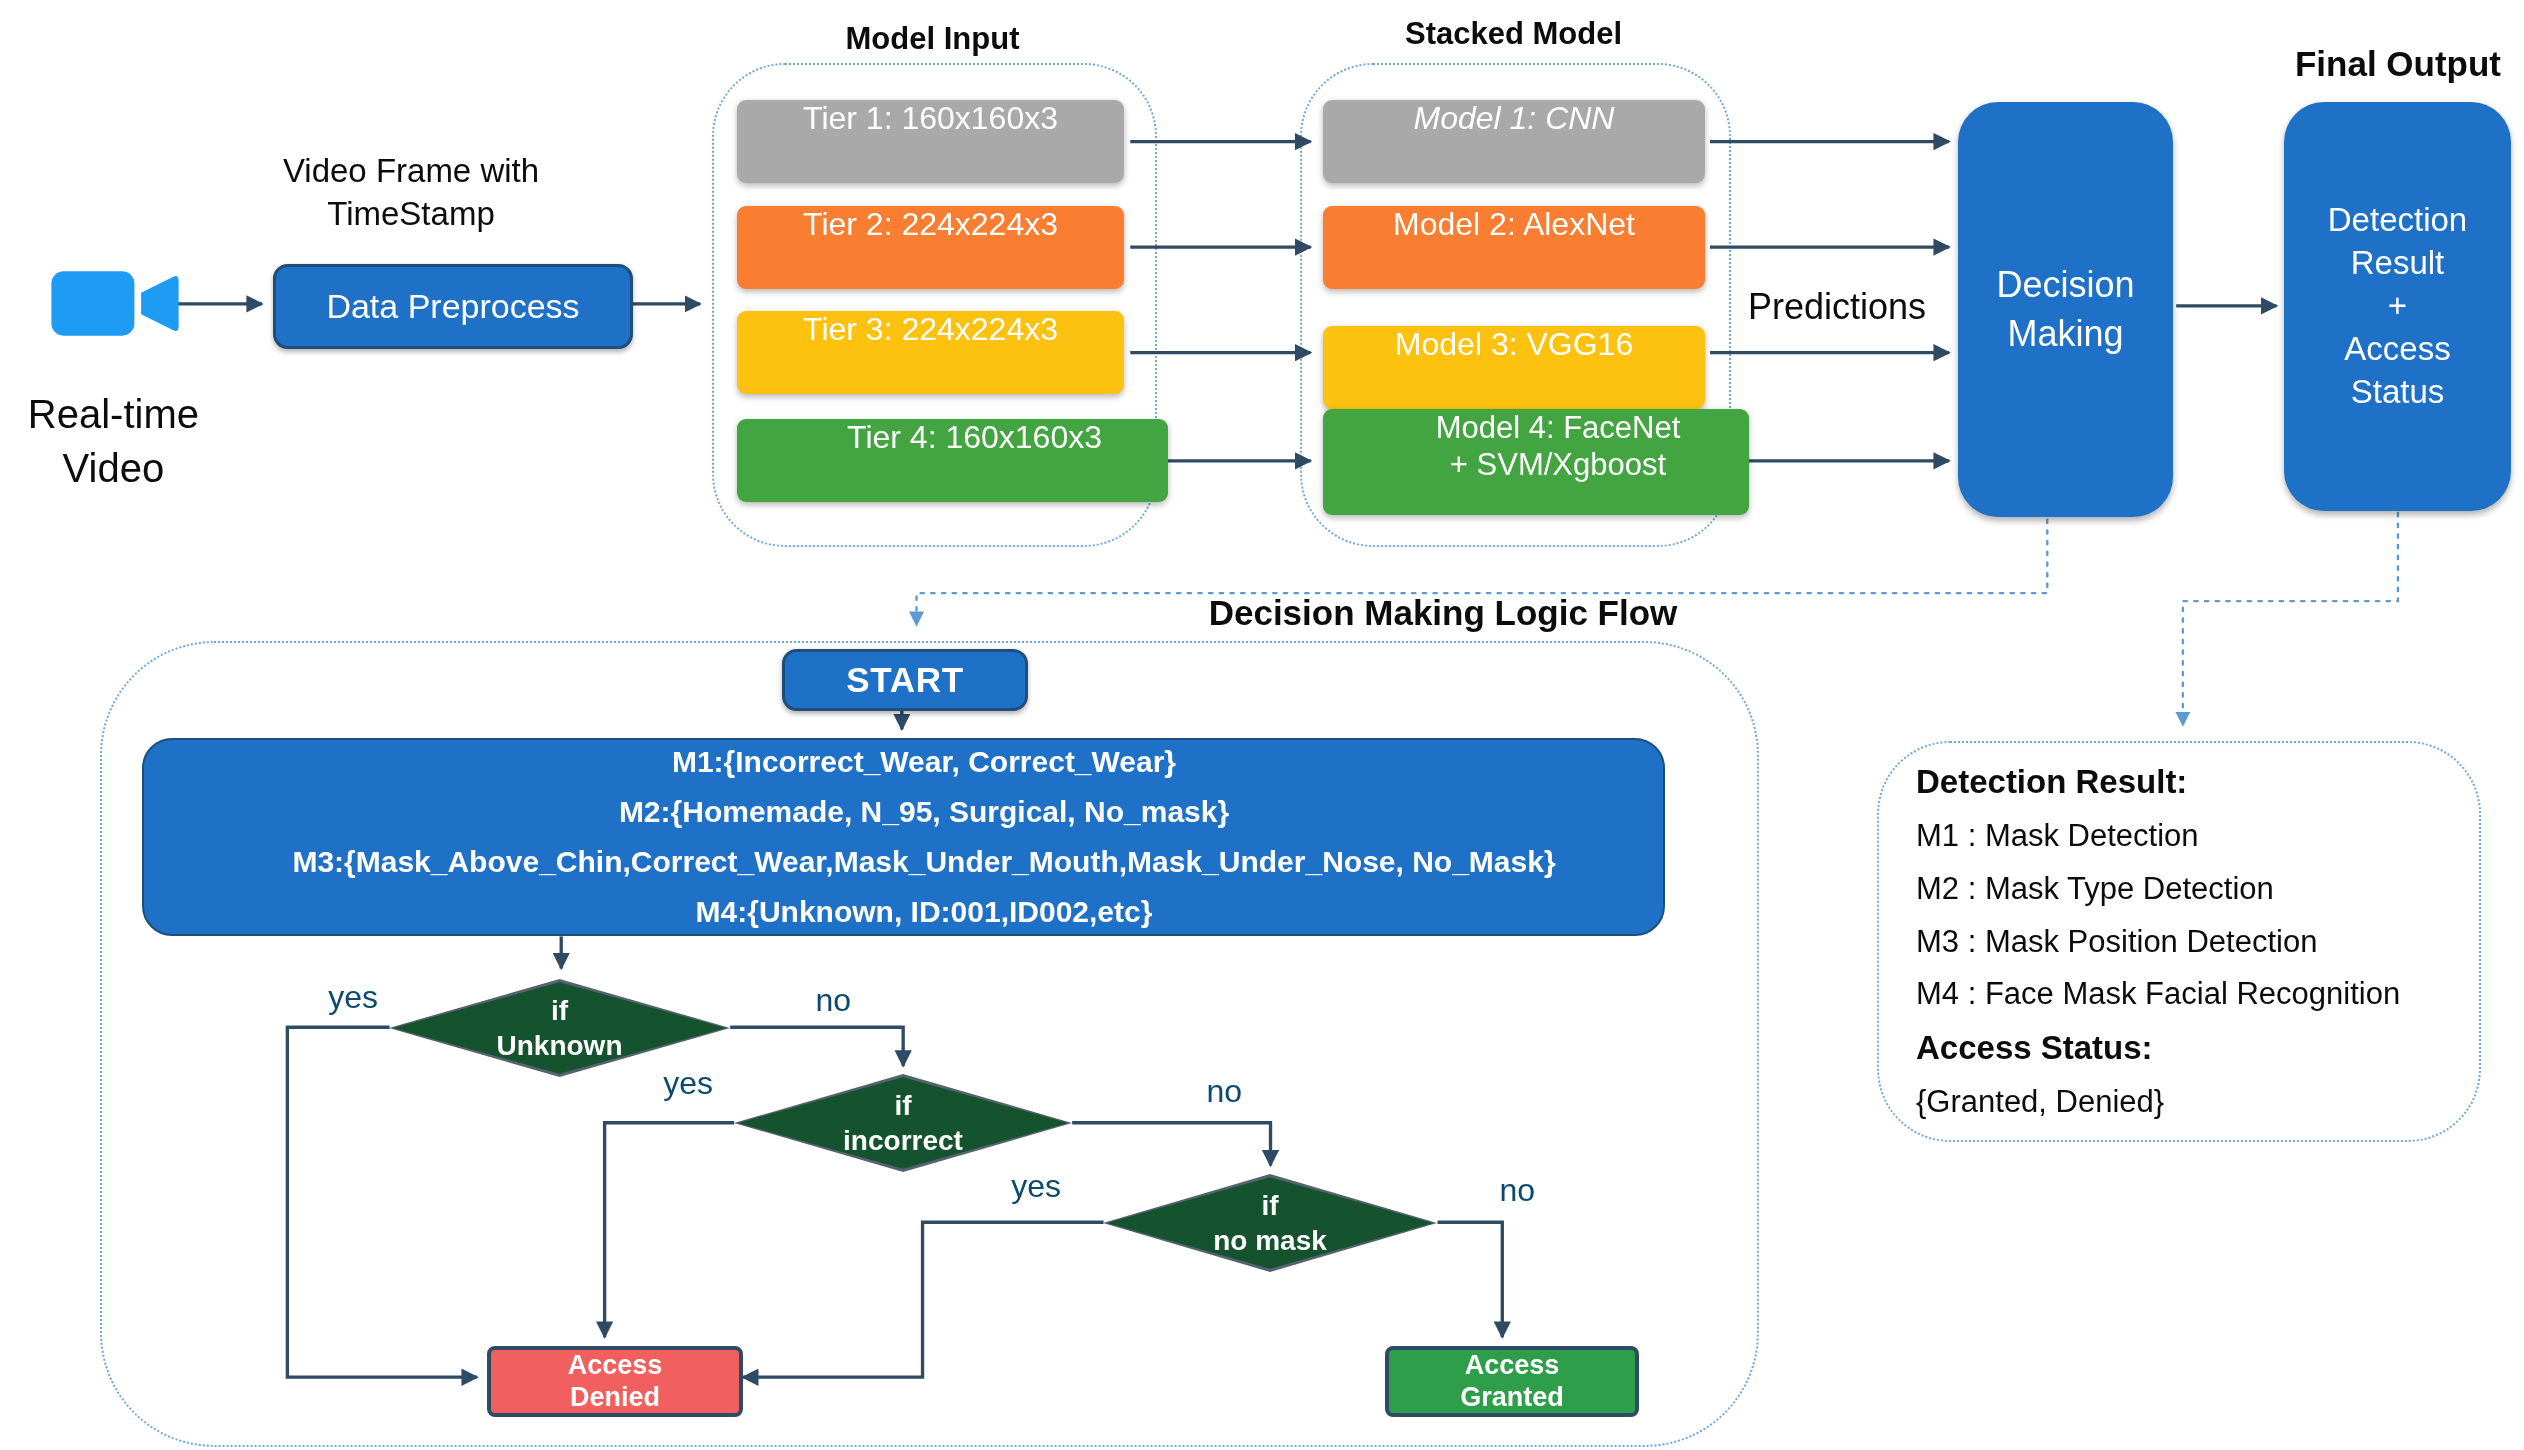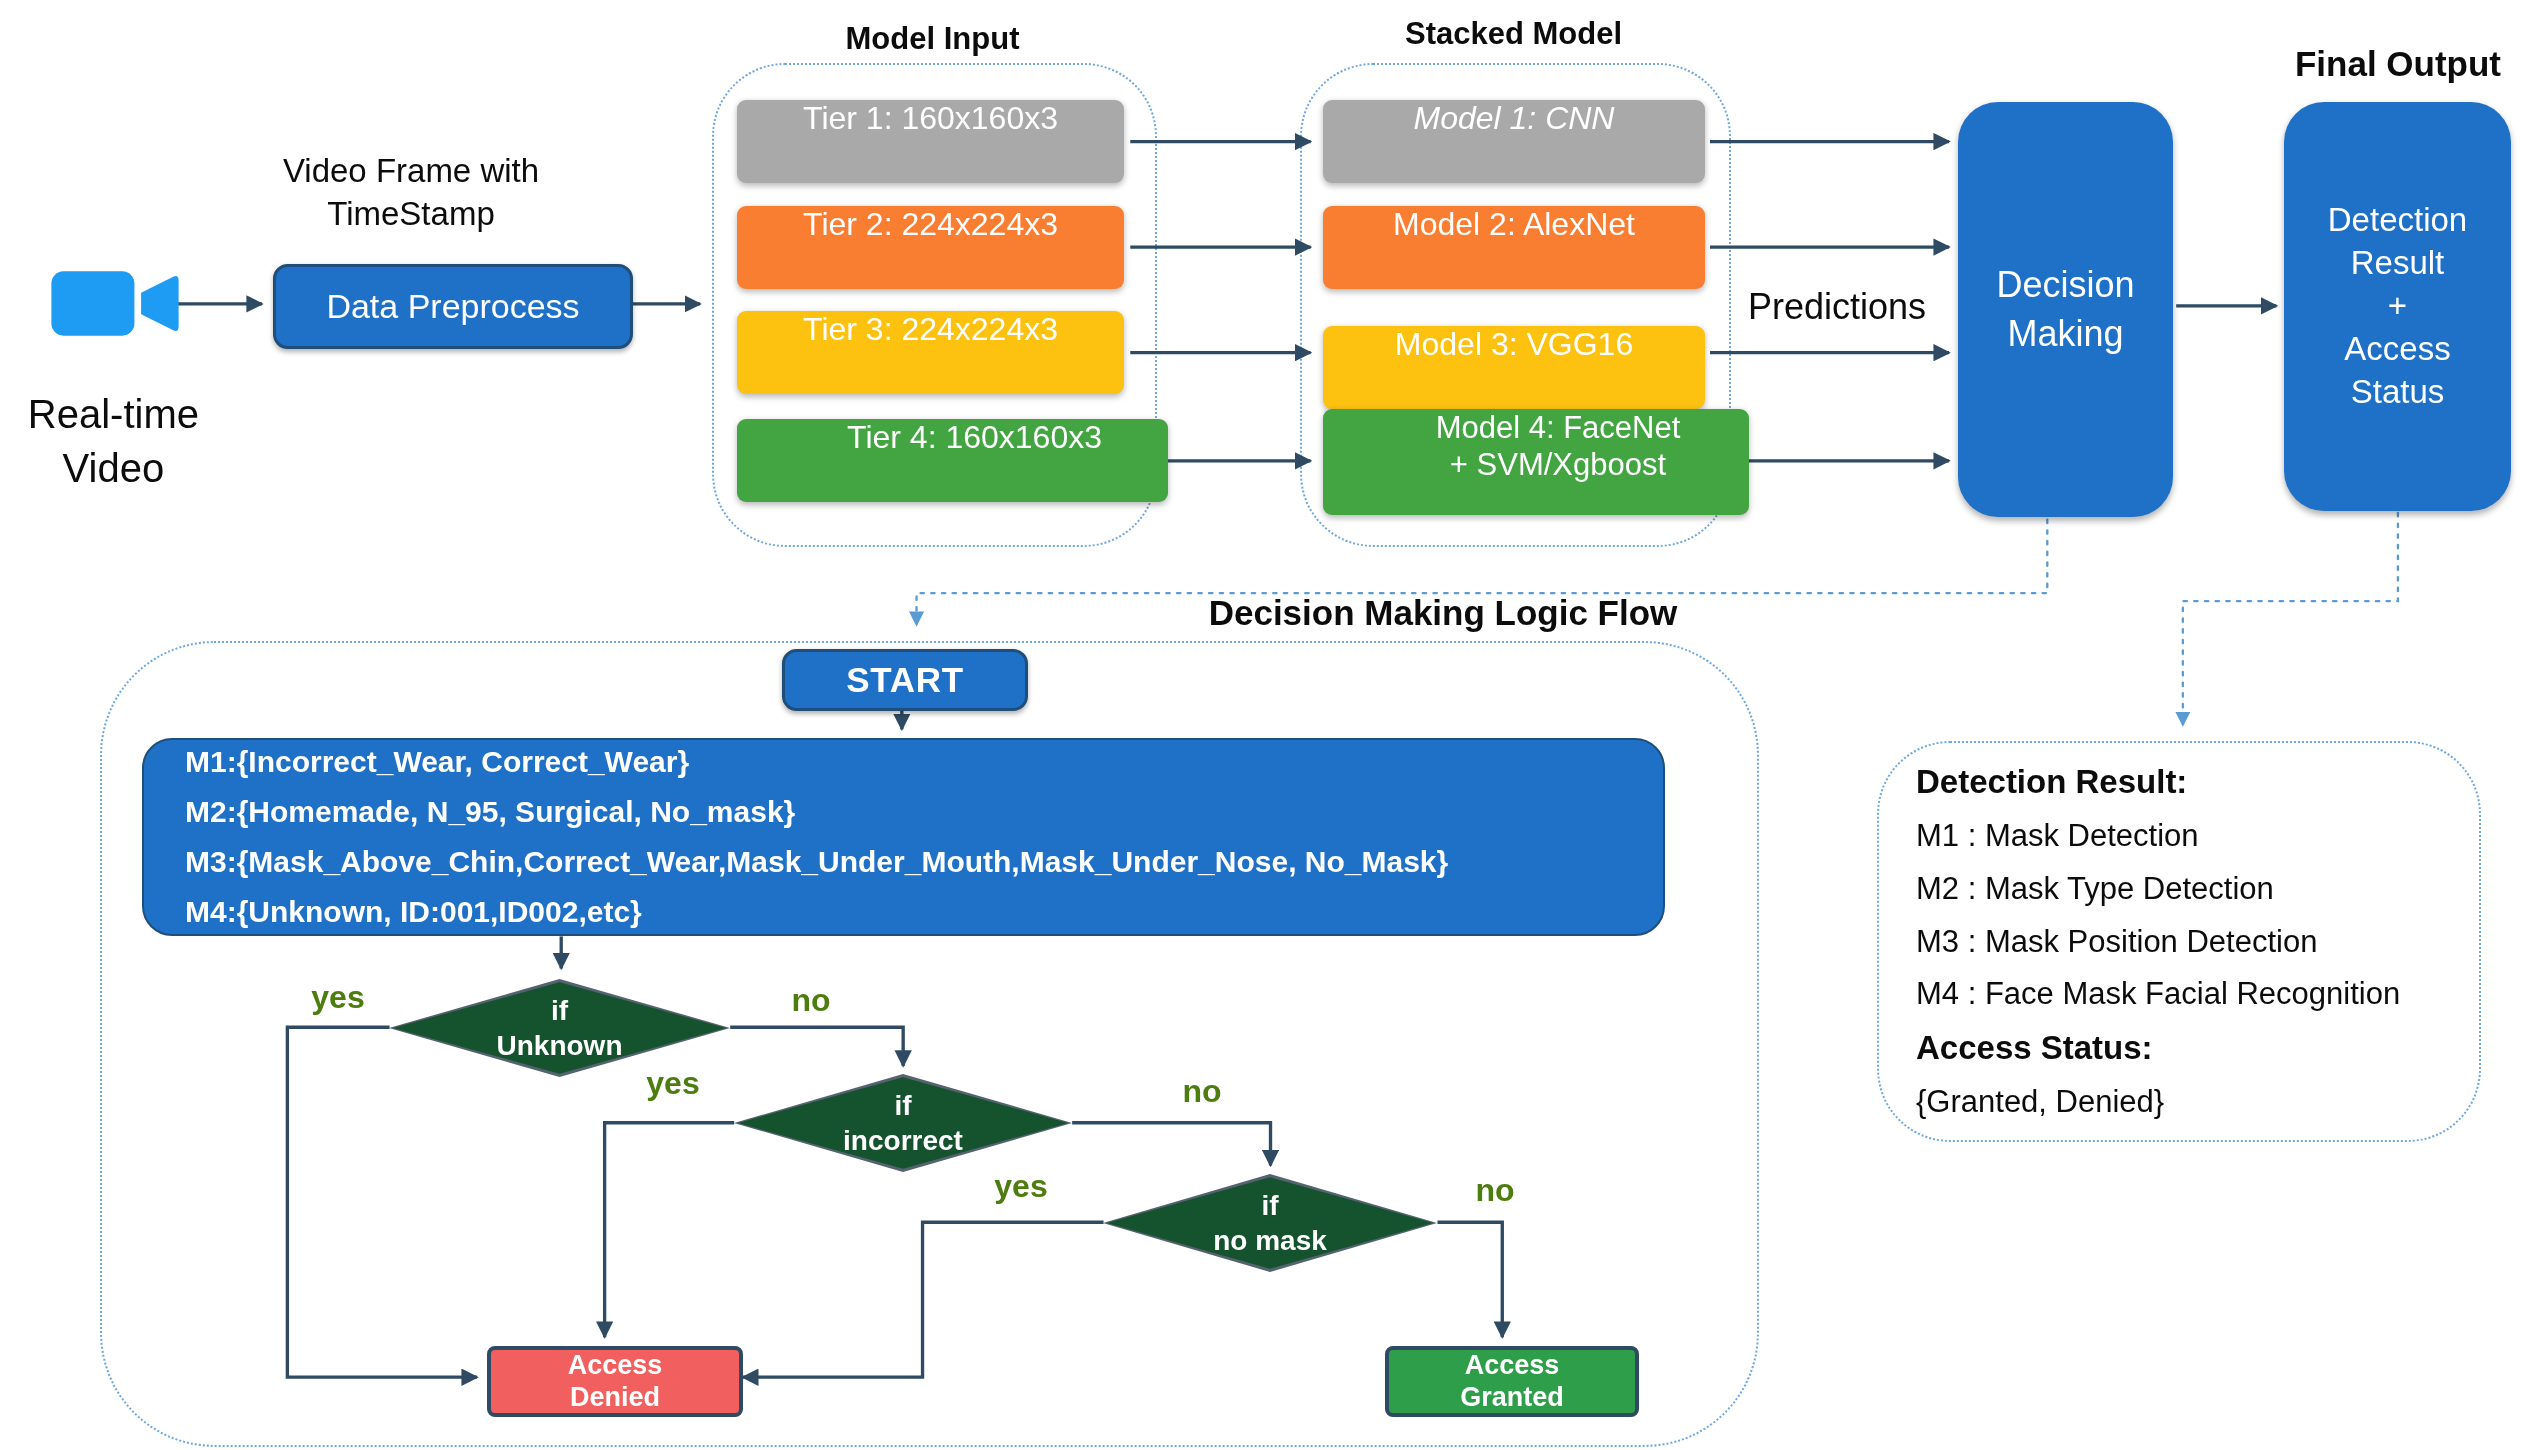--- a/index.html
+++ b/index.html
@@ -36,21 +36,21 @@
   
   .dashed-box{border:2.7px dotted #6FA8DC;background:transparent;}
   
   .diamond-outer{clip-path:polygon(50% 0,100% 50%,50% 100%,0 50%);background:#55626F;}
   .diamond-inner{
     position:absolute;left:4px;top:3.3px;right:4px;bottom:3.3px;
     clip-path:polygon(50% 0,100% 50%,50% 100%,0 50%);background:#14532d;
     display:flex;align-items:center;justify-content:center;text-align:center;
     color:#fff;font-weight:bold;font-size:28px;line-height:1.25;
   }
-  .yn{font-size:32px;font-weight:bold;color:#4d7c0f;text-align:center;}
+  .yn{font-size:32px;font-weight:normal;color:#0c4a6e;text-align:right;}
   .endbox{
     border:4px solid #2F4A63;border-radius:8px;color:#ffffff;
     font-weight:bold;font-size:27px;line-height:1.15;
     display:flex;align-items:center;justify-content:center;text-align:center;
   }
   .denied{background:#F15F5F;}
   .granted{background:#2F9E4A;}
   
   .legend{
     border:2.7px dotted #6FA8DC;border-radius:73px;
@@ -162,21 +162,21 @@
 </div>
 
 <div class="abs sec-title" style="left:1129px;top:593px;width:628px;font-size:35px;">Decision Making Logic Flow</div>
 
 <div class="abs btn-blue" style="left:782px;top:649px;width:240px;height:56px;font-size:35px;font-weight:bold;letter-spacing:0.7px;">
   <span>START</span>
 </div>
 
 <div class="abs" style="left:142px;top:738px;width:1523px;height:198px;background:#1E71C6;border:2px solid #1E4E79;
             border-radius:30px;box-sizing:border-box;display:flex;flex-direction:column;justify-content:center;
-            gap:16px;padding-left:41px;color:#ffffff;font-weight:bold;font-size:30px;">
+            gap:16px;padding-left:41px;color:#ffffff;font-weight:bold;font-size:30px;align-items:center;">
   <div>M1:{Incorrect_Wear, Correct_Wear}</div>
   <div>M2:{Homemade, N_95, Surgical, No_mask}</div>
   <div>M3:{Mask_Above_Chin,Correct_Wear,Mask_Under_Mouth,Mask_Under_Nose, No_Mask}</div>
   <div>M4:{Unknown, ID:001,ID002,etc}</div>
 </div>
 
 <div class="abs diamond-outer" style="left:389px;top:979px;width:341px;height:98px;">
   <div class="diamond-inner pre">if
 Unknown</div>
 </div>

